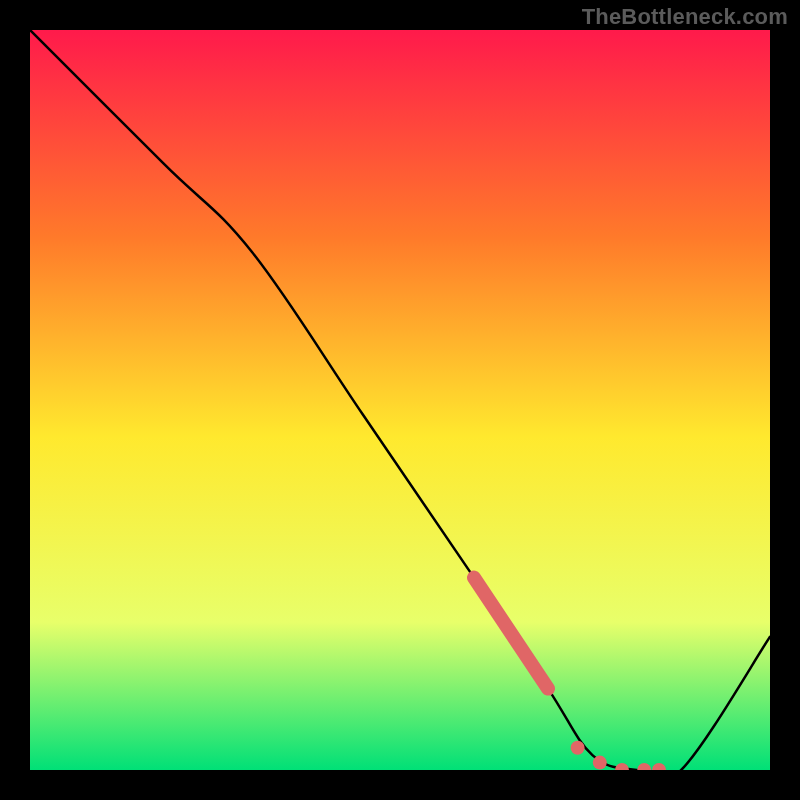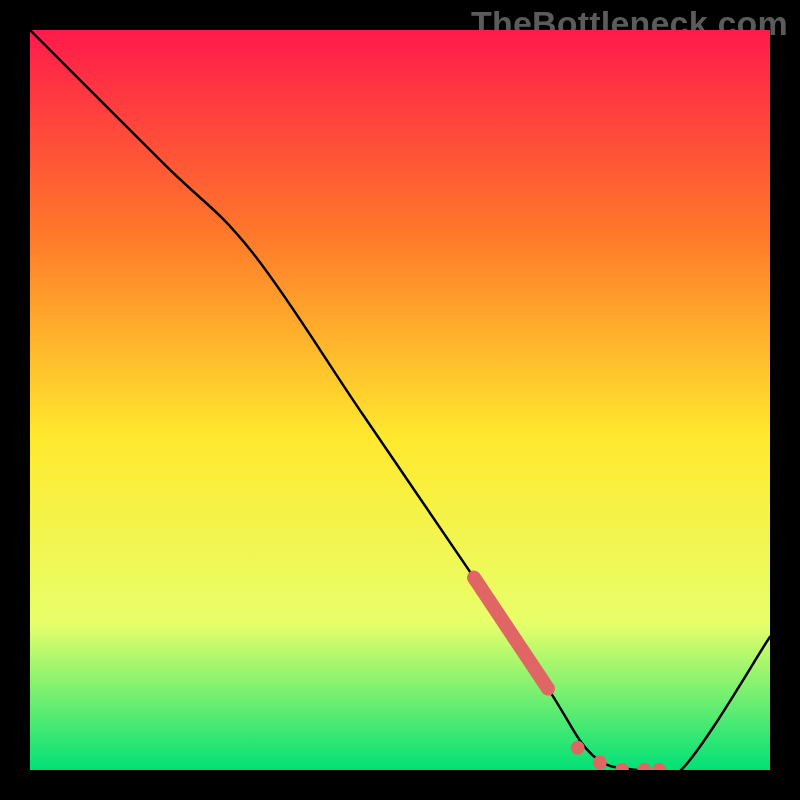--- a/index.html
+++ b/index.html
@@ -15,21 +15,21 @@
     position: relative;
     width: 800px;
     height: 800px;
     background: #000;
   }
   .watermark {
     position: absolute;
     top: 4px;
     right: 12px;
     color: #5b5b5b;
-    font-size: 34px;
+    font-size: 22px;
     font-weight: 600;
     letter-spacing: 0.2px;
     user-select: none;
   }
   .plot {
     position: absolute;
     left: 30px;
     top: 30px;
     width: 740px;
     height: 740px;

